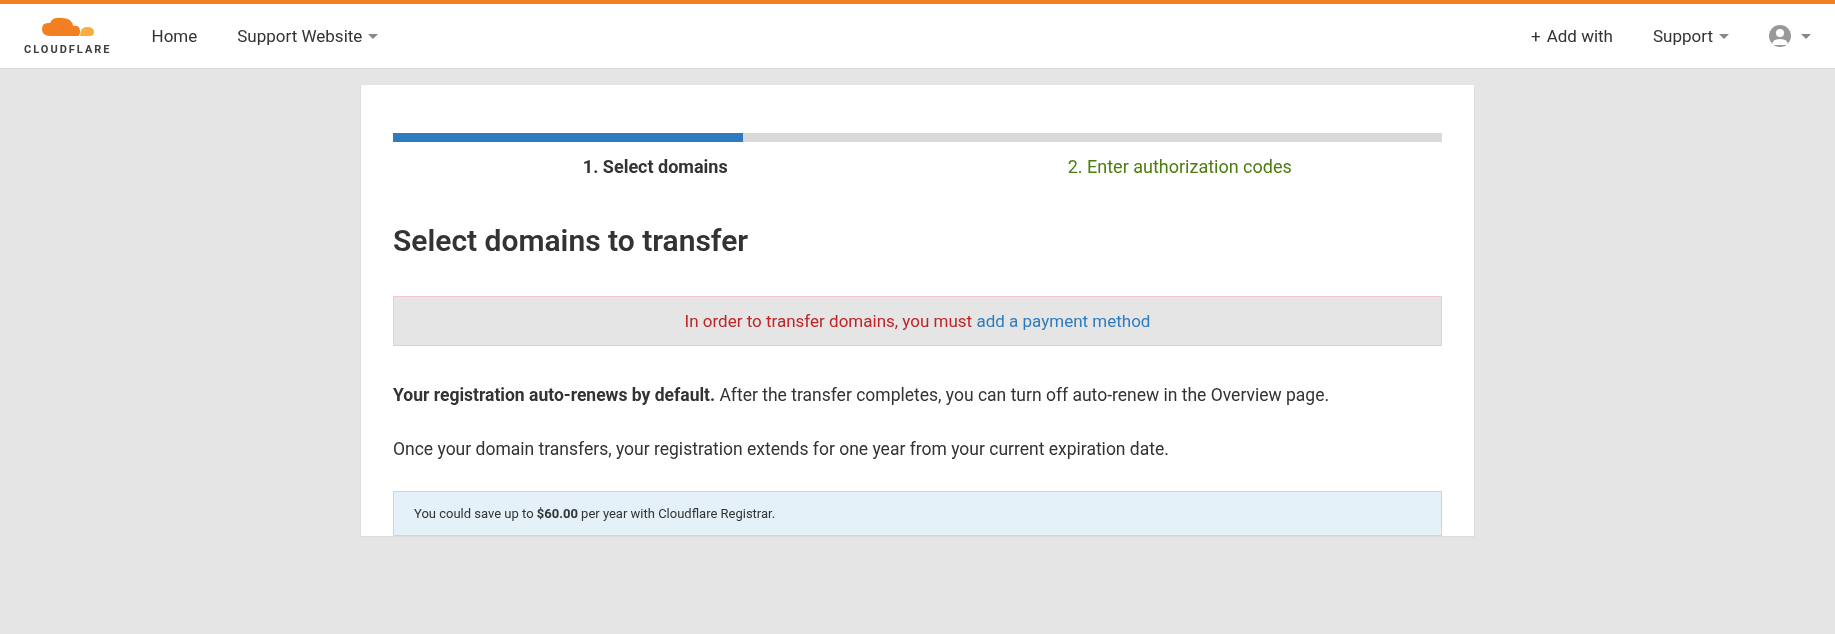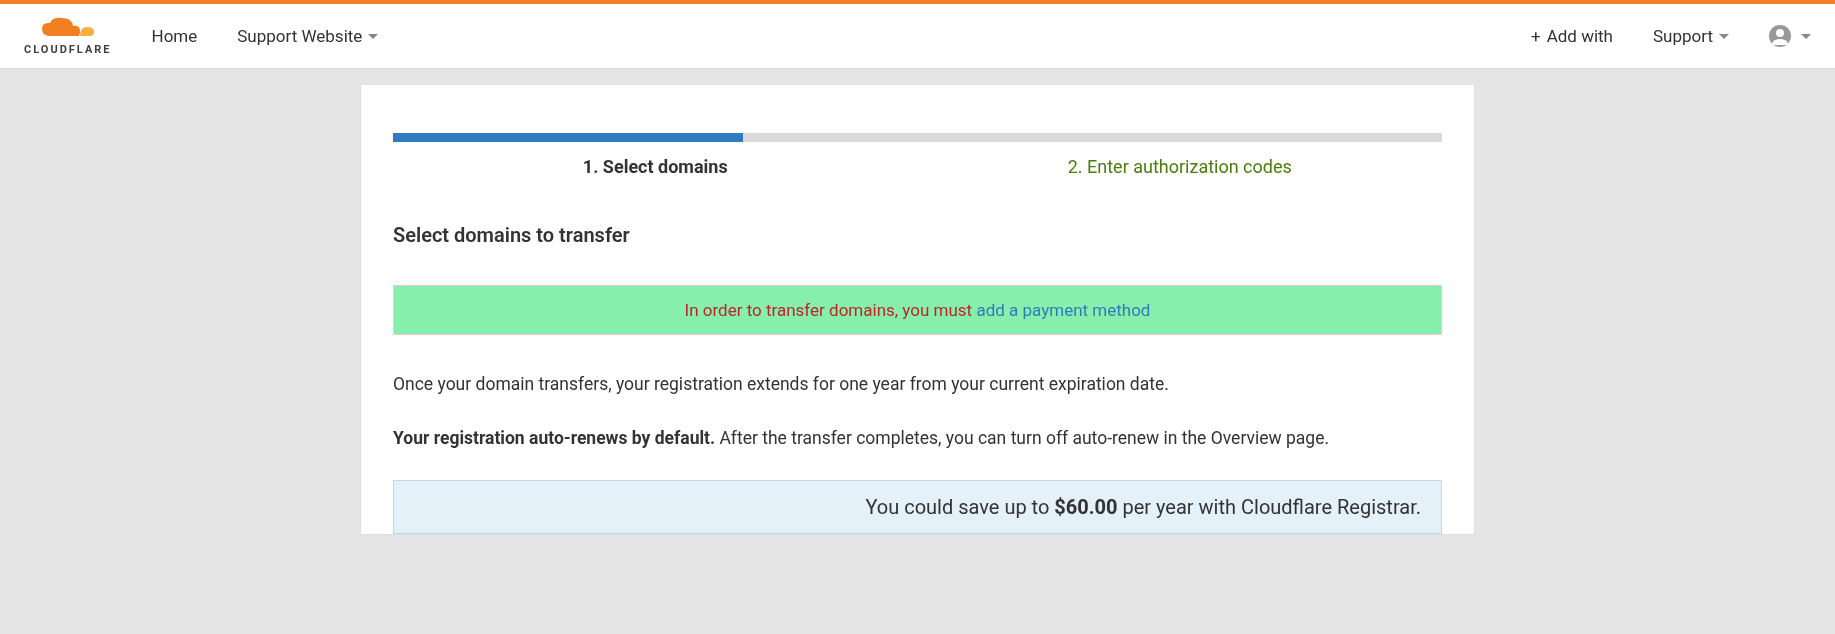--- a/index.html
+++ b/index.html
@@ -18,29 +18,29 @@
 
     .main-wrap { display: flex; justify-content: center; padding-top: 16px; }
     .card { background: #fff; width: 1115px; padding: 48px 0 0 0; border: 1px solid #ddd; border-top: none; }
     .steps-bar { margin: 0 32px; height: 9px; background: #d9d9d9; display: flex; }
     .steps-bar .fill { background: #2f7bbf; width: 33.33%; height: 100%; }
     .steps-labels { display: flex; margin: 14px 32px 0 32px; }
     .step-label { flex: 1; text-align: center; font-size: 18px; color: #4d7c0f; }
     .step-label.active { font-weight: 700; color: #333; }
 
     .content { padding: 46px 32px 0 32px; }
-    h1 { font-size: 20px; font-weight: 600; color: #333; margin-bottom: 38px; }
+    h1 { font-size: 30px; font-weight: 600; color: #333; margin-bottom: 38px; }
 
-    .alert-error { background: #86efac; border: 1px solid #f2c7ce; padding: 14px 20px; text-align: center; font-size: 17px; color: #bd2527; margin-bottom: 36px; }
+    .alert-error { background: #e5e5e5; border: 1px solid #f2c7ce; padding: 14px 20px; text-align: center; font-size: 17px; color: #bd2527; margin-bottom: 36px; }
     .alert-error a { color: #2f7bbf; text-decoration: none; }
 
     .para { font-size: 17.5px; color: #333; line-height: 1.5; margin-bottom: 28px; }
     .para strong { font-weight: 700; }
 
-    .alert-info { background: #e4f1f9; border: 1px solid #bdd9ea; padding: 14px 20px; text-align: right; font-size: 20px; color: #333; }
+    .alert-info { background: #e4f1f9; border: 1px solid #bdd9ea; padding: 14px 20px; text-align: left; font-size: 13px; color: #333; }
     .alert-info strong { font-weight: 700; }
   </style>
 </head>
 <body>
 
 <div class="top-accent"></div>
 
 <div class="navbar">
   <div class="logo-wrap">
     <svg width="56" height="26" viewBox="0 0 56 26">
@@ -88,24 +88,24 @@
       <div class="step-label">2. Enter authorization codes</div>
     </div>
 
     <div class="content">
       <h1>Select domains to transfer</h1>
 
       <div class="alert-error">
         <span>In order to transfer domains, you must </span><a href="#">add a payment method</a>
       </div>
 
-      <p class="para">Once your domain transfers, your registration extends for one year from your current expiration date.</p>
-
       <p class="para">
         <strong>Your registration auto-renews by default.</strong><span> After the transfer completes, you can turn off auto-renew in the Overview page.</span>
       </p>
+
+      <p class="para">Once your domain transfers, your registration extends for one year from your current expiration date.</p>
 
       <div class="alert-info">
         <span>You could save up to </span><strong>$60.00</strong><span> per year with Cloudflare Registrar.</span>
       </div>
     </div>
   </div>
 </div>
 
 </body></html>

